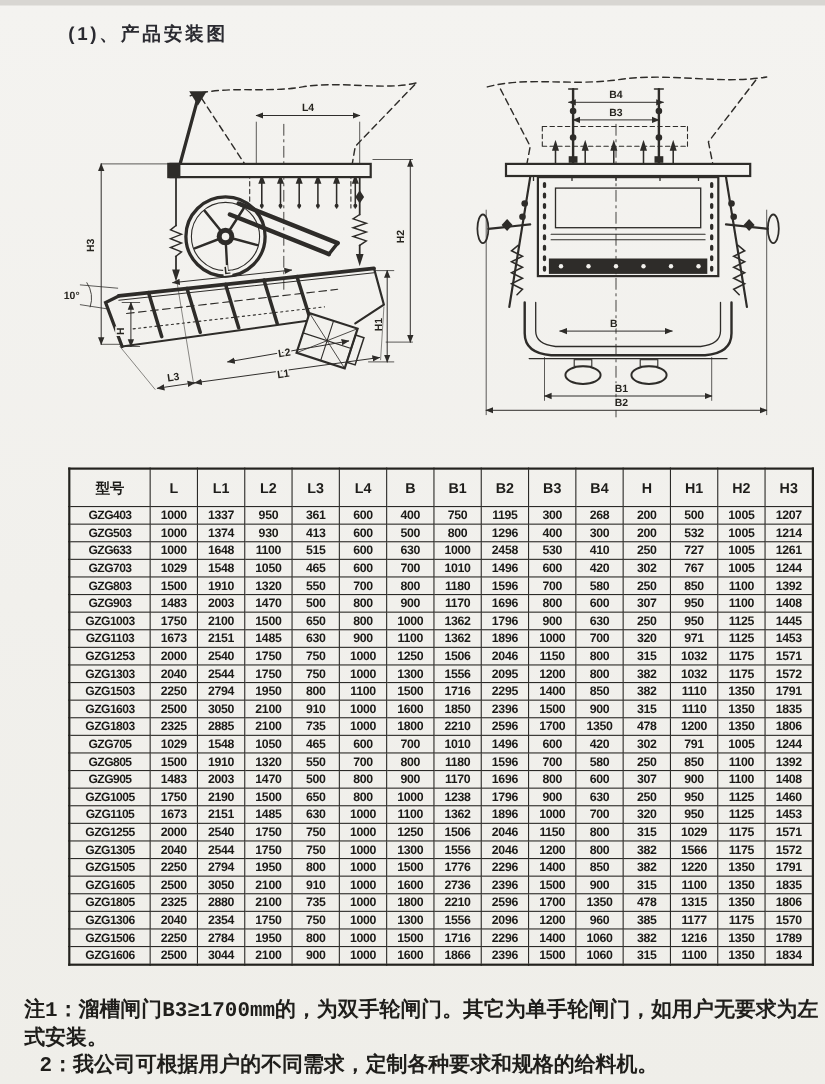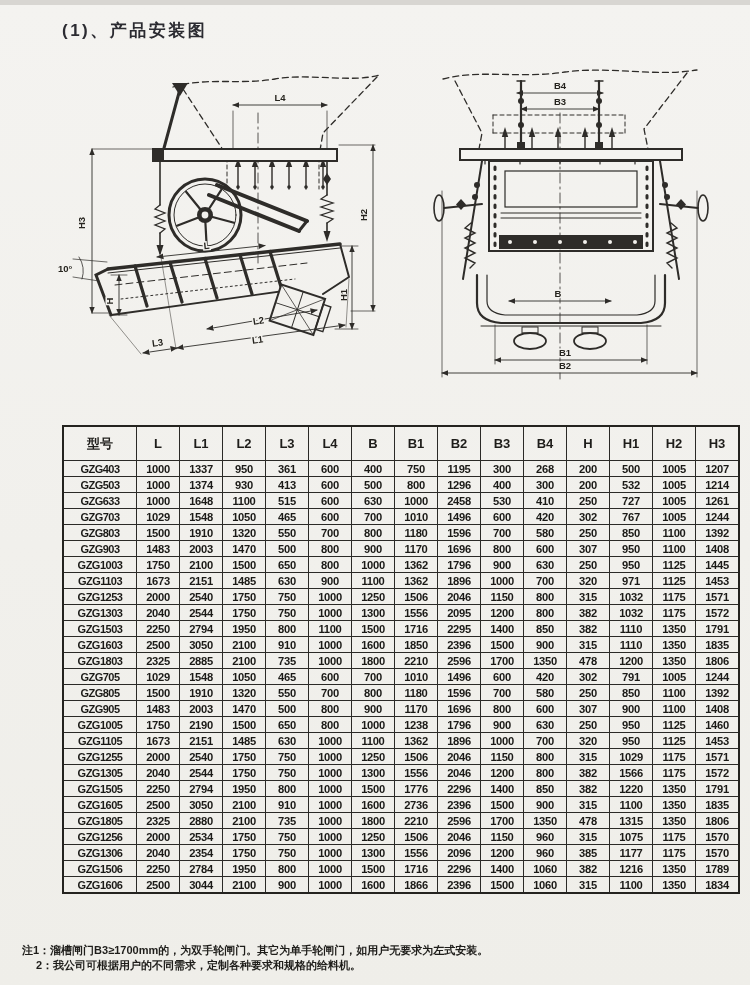--- a/index.html
+++ b/index.html
@@ -30,22 +30,22 @@
   }
   table.dims th{
     width:42px;height:33px;font-size:13px;font-weight:700;color:#1e1d1a;
   }
   table.dims th:first-child{width:72px;}
   table.dims td{
     height:15px;font-size:11.2px;font-weight:600;letter-spacing:-0.3px;color:#1b1a17;
   }
   table.dims td.model{font-size:11px;font-weight:700;letter-spacing:-0.5px;}
   .notes{
-    position:absolute;left:22px;top:938px;
-    font-family:Liberation Sans, sans-serif;font-size:11px;font-weight:700;
+    position:absolute;left:22px;top:902px;
+    font-family:Liberation Mono, monospace;font-size:19px;font-weight:700;
     color:#1f1e1b;line-height:1.32;
   }
   .notes p{margin:0;}
   .notes p.indent{padding-left:14px;}
 </style>
 </head>
 <body>
 
 <div class="page">
 
@@ -726,37 +726,20 @@
           <td>2210</td>
           <td>2596</td>
           <td>1700</td>
           <td>1350</td>
           <td>478</td>
           <td>1315</td>
           <td>1350</td>
           <td>1806</td>
         </tr>
         <tr>
-          <td class="model">GZG1256</td>
-          <td>2000</td>
-          <td>2534</td>
-          <td>1750</td>
-          <td>750</td>
-          <td>1000</td>
-          <td>1250</td>
-          <td>1506</td>
-          <td>2046</td>
-          <td>1150</td>
-          <td>960</td>
-          <td>315</td>
-          <td>1075</td>
-          <td>1175</td>
-          <td>1570</td>
-        </tr>
-        <tr>
           <td class="model">GZG1306</td>
           <td>2040</td>
           <td>2354</td>
           <td>1750</td>
           <td>750</td>
           <td>1000</td>
           <td>1300</td>
           <td>1556</td>
           <td>2096</td>
           <td>1200</td>

